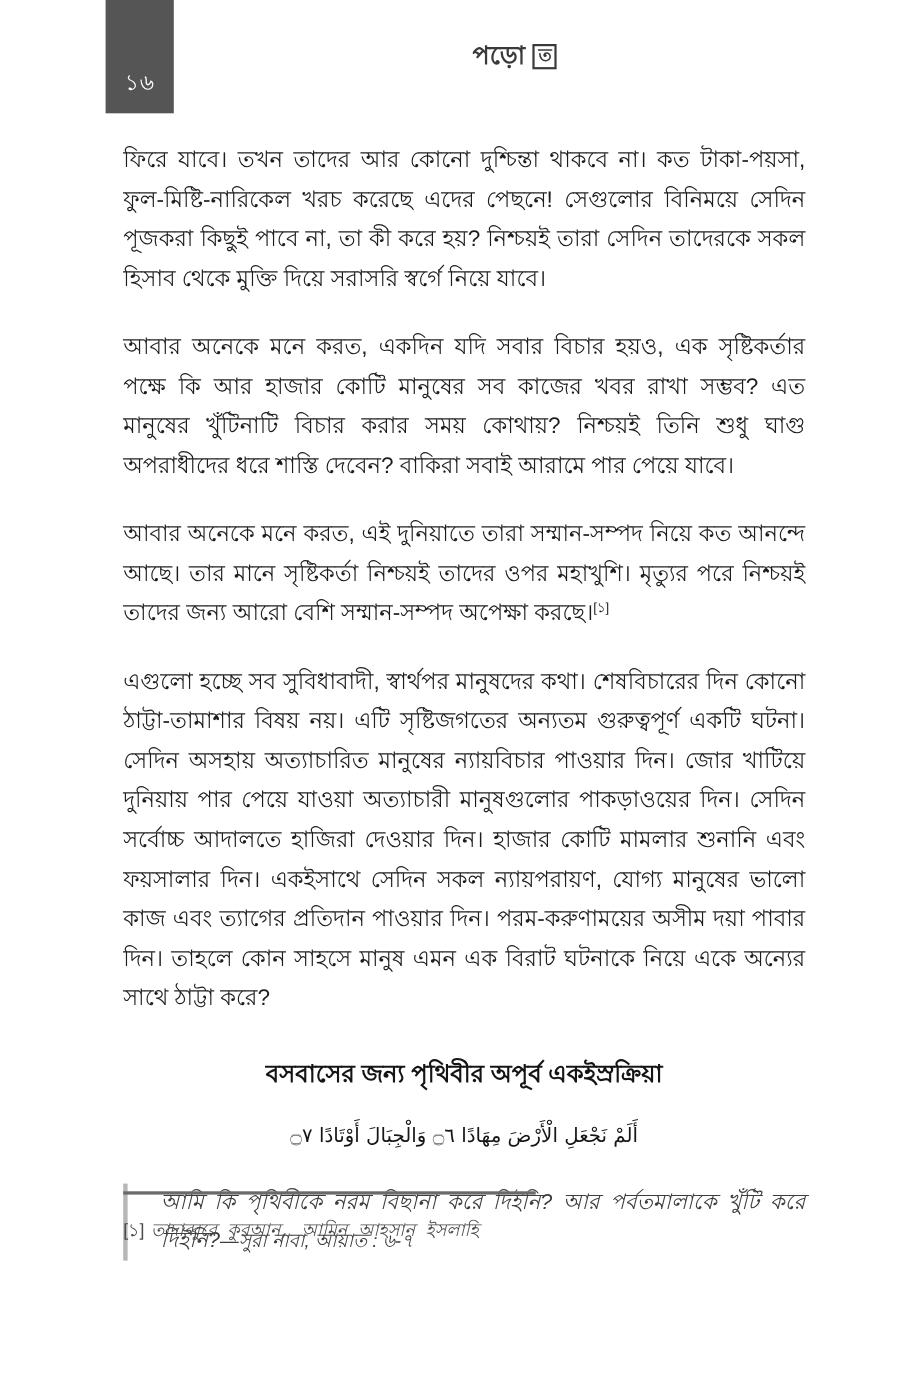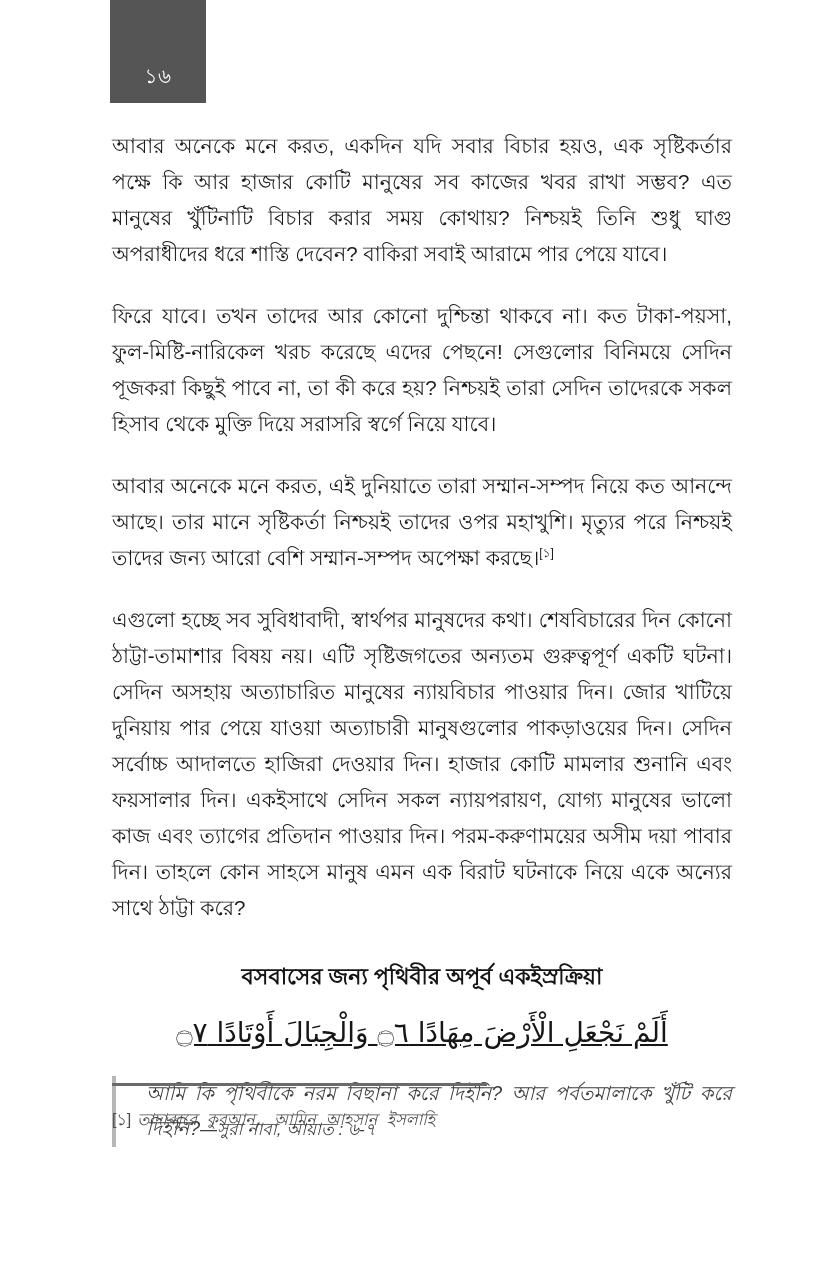--- a/index.html
+++ b/index.html
@@ -26,23 +26,23 @@
   
   .header-band {
     position: absolute;
     left: 0;
     top: 0;
     width: 822px;
     height: 104px;
   }
   .folio-box {
     position: absolute;
-    left: 110px;
+    left: 96px;
     top: 0;
-    width: 96px;
+    width: 62px;
     height: 103px;
     background: #555555;
   }
   .folio-number {
     position: absolute;
     left: 0;
     right: 0;
     bottom: 17px;
     text-align: center;
     color: #ffffff;
@@ -106,25 +106,24 @@
     line-height: 34px;
     font-family: "Liberation Sans", "DejaVu Sans", sans-serif;
     color: #141414;
   }
 
   
   .ayah {
     margin: 12px 0 22px 0;
     text-align: center;
     direction: rtl;
-    font-size: 28px;
+    font-size: 18px;
     line-height: 42px;
     font-family: "DejaVu Sans", "Liberation Sans", sans-serif;
     color: #161616;
-    text-decoration: underline;
   }
 
   
   .quote {
     position: relative;
     margin: 20px 0 0 0;
     padding-left: 30px;
     border-left: 4px solid #b7b7b7;
     font-style: italic;
     font-size: 19.5px;
@@ -168,27 +167,31 @@
 </style>
 </head>
 <body>
 
 <div class="page">
 
   <div class="header-band">
     <div class="folio-box">
       <div class="folio-number">১৬</div>
     </div>
+    <div class="running-title">
+      <span>পড়ো</span>
+      <span class="mark">ত</span>
+    </div>
   </div>
 
   <div class="body-col">
 
+    <p class="para">ফিরে যাবে। তখন তাদের আর কোনো দুশ্চিন্তা থাকবে না। কত টাকা-পয়সা, ফুল-মিষ্টি-নারিকেল খরচ করেছে এদের পেছনে! সেগুলোর বিনিময়ে সেদিন পূজকরা কিছুই পাবে না, তা কী করে হয়? নিশ্চয়ই তারা সেদিন তাদেরকে সকল হিসাব থেকে মুক্তি দিয়ে সরাসরি স্বর্গে নিয়ে যাবে।</p>
+
     <p class="para">আবার অনেকে মনে করত, একদিন যদি সবার বিচার হয়ও, এক সৃষ্টিকর্তার পক্ষে কি আর হাজার কোটি মানুষের সব কাজের খবর রাখা সম্ভব? এত মানুষের খুঁটিনাটি বিচার করার সময় কোথায়? নিশ্চয়ই তিনি শুধু ঘাগু অপরাধীদের ধরে শাস্তি দেবেন? বাকিরা সবাই আরামে পার পেয়ে যাবে।</p>
-
-    <p class="para">ফিরে যাবে। তখন তাদের আর কোনো দুশ্চিন্তা থাকবে না। কত টাকা-পয়সা, ফুল-মিষ্টি-নারিকেল খরচ করেছে এদের পেছনে! সেগুলোর বিনিময়ে সেদিন পূজকরা কিছুই পাবে না, তা কী করে হয়? নিশ্চয়ই তারা সেদিন তাদেরকে সকল হিসাব থেকে মুক্তি দিয়ে সরাসরি স্বর্গে নিয়ে যাবে।</p>
 
     <p class="para"><span>আবার অনেকে মনে করত, এই দুনিয়াতে তারা সম্মান-সম্পদ নিয়ে কত আনন্দে আছে। তার মানে সৃষ্টিকর্তা নিশ্চয়ই তাদের ওপর মহাখুশি। মৃত্যুর পরে নিশ্চয়ই তাদের জন্য আরো বেশি সম্মান-সম্পদ অপেক্ষা করছে।</span><span class="fn-ref">[১]</span></p>
 
     <p class="para">এগুলো হচ্ছে সব সুবিধাবাদী, স্বার্থপর মানুষদের কথা। শেষবিচারের দিন কোনো ঠাট্টা-তামাশার বিষয় নয়। এটি সৃষ্টিজগতের অন্যতম গুরুত্বপূর্ণ একটি ঘটনা। সেদিন অসহায় অত্যাচারিত মানুষের ন্যায়বিচার পাওয়ার দিন। জোর খাটিয়ে দুনিয়ায় পার পেয়ে যাওয়া অত্যাচারী মানুষগুলোর পাকড়াওয়ের দিন। সেদিন সর্বোচ্চ আদালতে হাজিরা দেওয়ার দিন। হাজার কোটি মামলার শুনানি এবং ফয়সালার দিন। একইসাথে সেদিন সকল ন্যায়পরায়ণ, যোগ্য মানুষের ভালো কাজ এবং ত্যাগের প্রতিদান পাওয়ার দিন। পরম-করুণাময়ের অসীম দয়া পাবার দিন। তাহলে কোন সাহসে মানুষ এমন এক বিরাট ঘটনাকে নিয়ে একে অন্যের সাথে ঠাট্টা করে?</p>
 
     <h2 class="section-heading">বসবাসের জন্য পৃথিবীর অপূর্ব একইস্রক্রিয়া</h2>
 
     <div class="ayah">أَلَمْ نَجْعَلِ الْأَرْضَ مِهَادًا ۝٦ وَالْجِبَالَ أَوْتَادًا ۝٧</div>
 
     <blockquote class="quote"><span>আমি কি পৃথিবীকে নরম বিছানা করে দিইনি? আর পর্বতমালাকে খুঁটি করে দিইনি?</span><span class="source">—সুরা নাবা, আয়াত : ৬-৭</span></blockquote>

